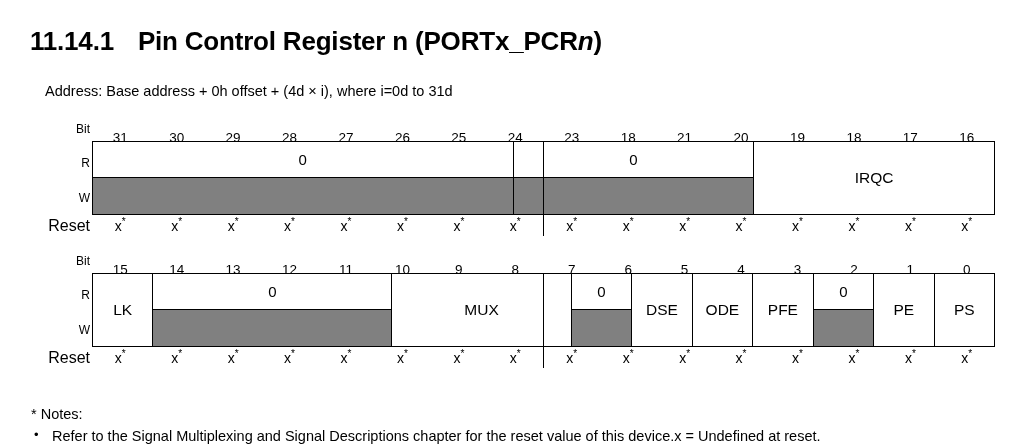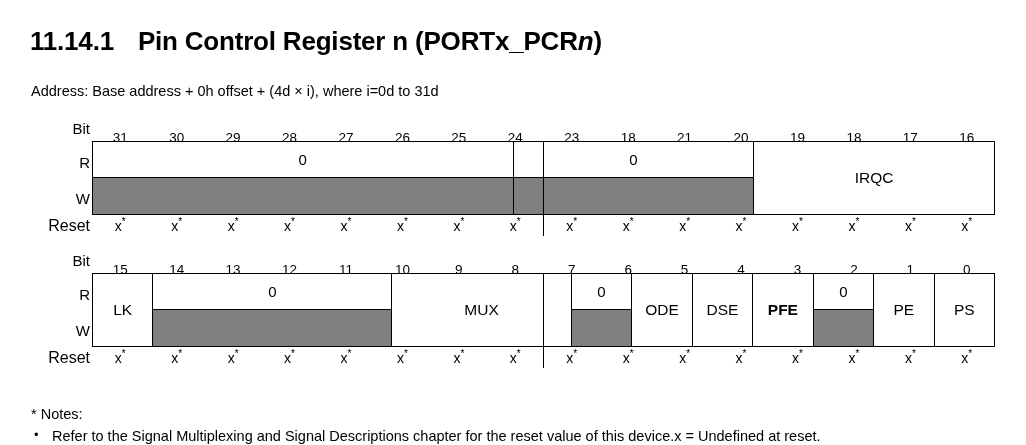--- a/index.html
+++ b/index.html
@@ -25,21 +25,21 @@
     font-weight: bold;
     letter-spacing: -0.2px;
     white-space: nowrap;
   }
   #heading .num { margin-right: 24px; }
   #heading .ital { font-style: italic; }
 
   
   #address-line {
     position: absolute;
-    left: 31px;
+    left: 45px;
     top: 83px;
     font-size: 14.5px;
     white-space: nowrap;
   }
 
   
   .reg-table {
     position: absolute;
     left: 31px;
   }
@@ -51,21 +51,21 @@
     width: 964px;
     height: 110px;
   }
 
   
   .row-label {
     position: absolute;
     left: 0;
     width: 59px;
     text-align: right;
-    font-size: 15px;
+    font-size: 12px;
     white-space: nowrap;
   }
   .row-label.bit   { top: 0px;  line-height: 18px; }
   .row-label.r     { top: 25px; line-height: 36px; }
   .row-label.w     { top: 61px; line-height: 35px; }
   .row-label.reset { top: 96px; line-height: 20px; font-size: 16px; }
 
   
   .bitnums {
     position: absolute;
@@ -279,26 +279,26 @@
           <div class="rw w-gray"></div>
         </div>
         <div class="field" style="flex: 3 1 0px;">
           <div class="span-cell">MUX</div>
         </div>
         <div class="field" style="flex: 1 1 0px;">
           <div class="rw r-cell">0</div>
           <div class="rw w-gray"></div>
         </div>
         <div class="field" style="flex: 1 1 0px;">
+          <div class="span-cell">DSE</div>
+        </div>
+        <div class="field" style="flex: 1 1 0px;">
           <div class="span-cell">ODE</div>
         </div>
         <div class="field" style="flex: 1 1 0px;">
-          <div class="span-cell">DSE</div>
-        </div>
-        <div class="field" style="flex: 1 1 0px; font-weight: bold;">
           <div class="span-cell">PFE</div>
         </div>
         <div class="field" style="flex: 1 1 0px;">
           <div class="rw r-cell">0</div>
           <div class="rw w-gray"></div>
         </div>
         <div class="field" style="flex: 1 1 0px;">
           <div class="span-cell">PE</div>
         </div>
         <div class="field" style="flex: 1 1 0px;">

